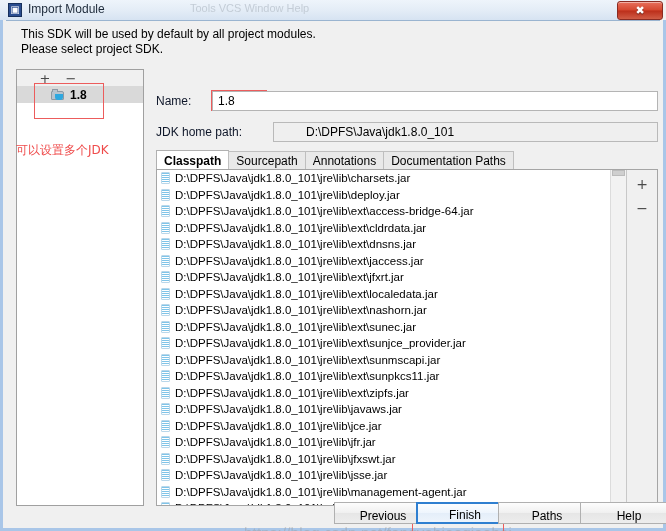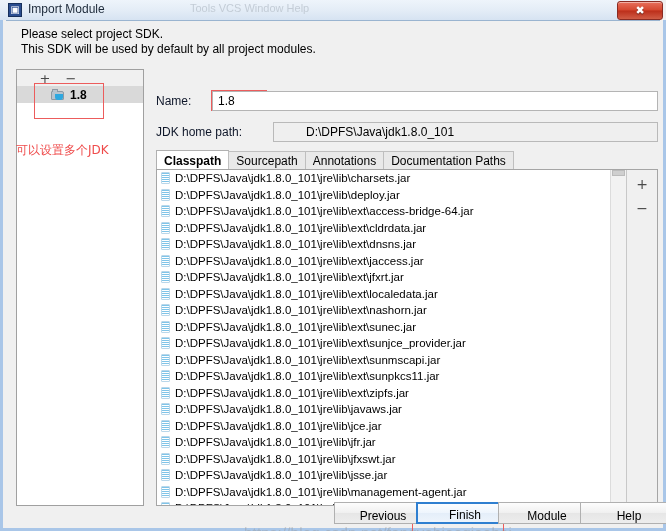--- a/index.html
+++ b/index.html
@@ -342,22 +342,22 @@
     <div class="title-text">Import Module</div>
     <div class="close-btn">
       <span class="x">✖</span>
     </div>
   </div>
 
   <div class="dialog">
     <div class="inner">
 
       <div class="prompt">
+        <div>This SDK will be used by default by all project modules.</div>
         <div>Please select project SDK.</div>
-        <div>This SDK will be used by default by all project modules.</div>
       </div>
 
       <div class="left-pane">
         <div class="tool-row">
           <div class="tool-btn tool-add">+</div>
           <div class="tool-btn tool-remove">−</div>
         </div>
         <div class="sdk-item">
           <span class="sdk-icon">
             <span class="folder"></span>
@@ -491,21 +491,21 @@
       </div>
 
       <div class="buttons">
         <div class="btn btn-previous">
           <span>Previous</span>
         </div>
         <div class="btn btn-finish focused">
           <span>Finish</span>
         </div>
         <div class="btn btn-cancel">
-          <span>Module</span>
+          <span>Paths</span>
         </div>
         <div class="btn btn-help">
           <span>Help</span>
         </div>
       </div>
 
       <div class="watermark">https://blog.csdn.net/fangyabiaoqiaobai</div>
 
     </div>
   </div>

